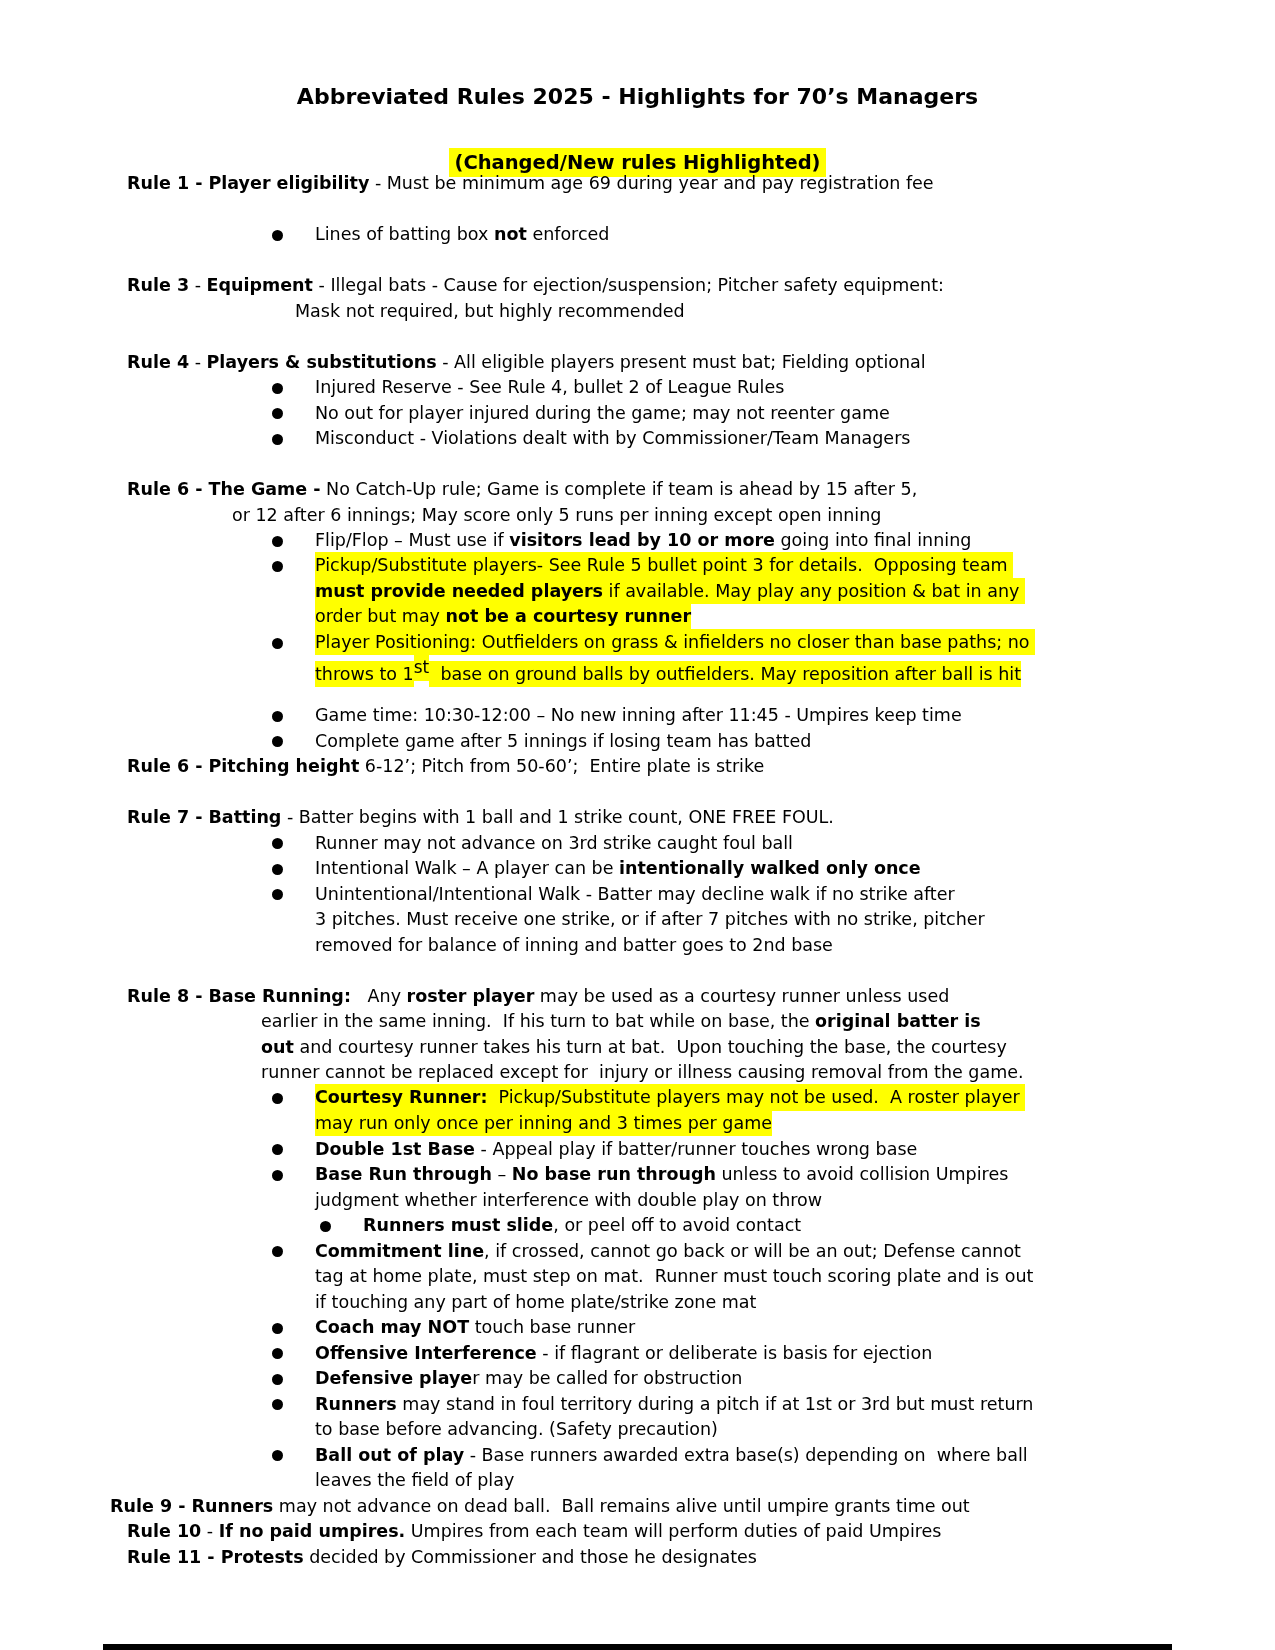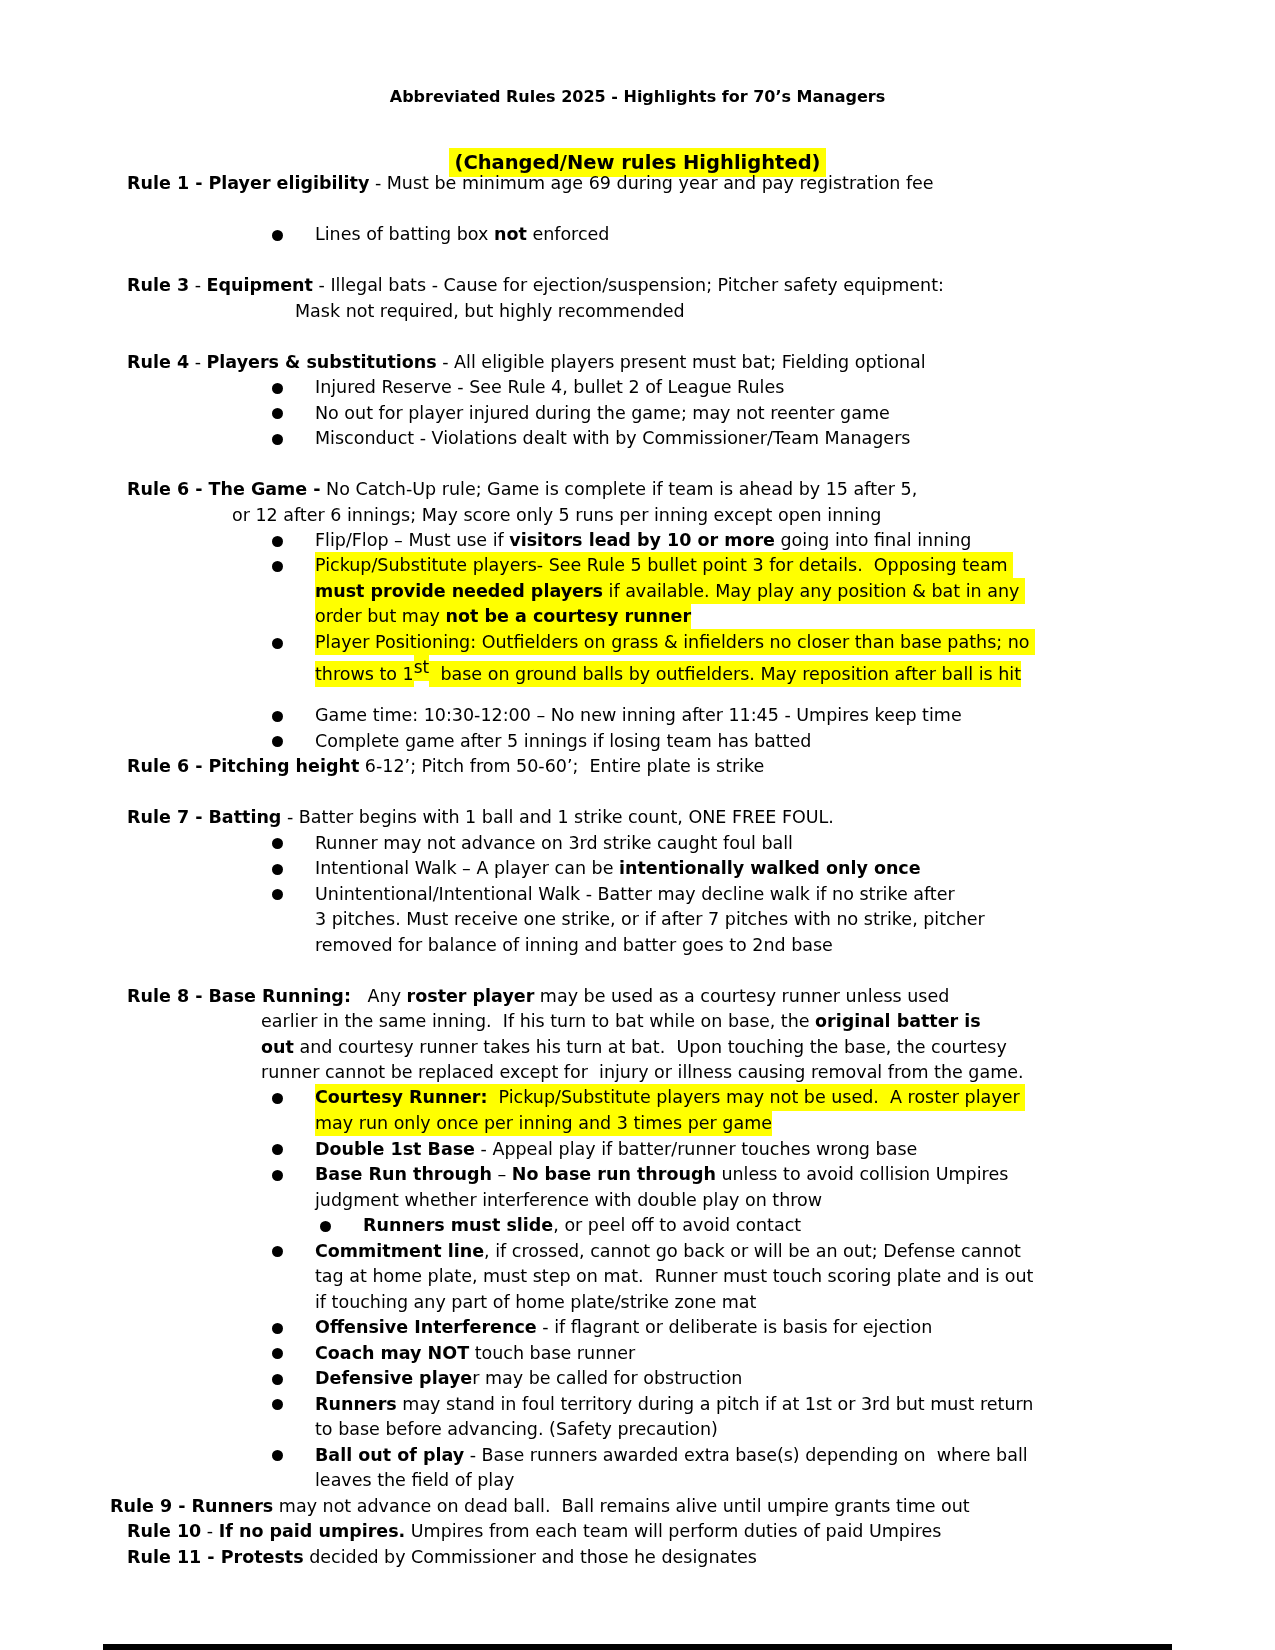--- a/index.html
+++ b/index.html
@@ -8,21 +8,21 @@
     width:1275px;height:1650px;
     background:#ffffff;
     margin:0 auto;
     overflow:hidden;
     font-family:"DejaVu Sans","Liberation Sans",sans-serif;
     color:#000;
   }
   .title{
     position:absolute;top:84px;left:0;right:0;
     text-align:center;
-    font-size:16px;font-weight:bold;line-height:26px;
+    font-size:22px;font-weight:bold;line-height:26px;
     white-space:pre;
   }
   .subtitle{
     position:absolute;top:127px;left:0;right:0;
     text-align:center;
     font-size:19.5px;font-weight:bold;line-height:26px;
     white-space:pre;
     margin-top:23px;
   }
   .subtitle .hl-pill{padding:3px 5px;}
@@ -94,22 +94,22 @@
       <div class="line" style="padding-left: 261px;"><span>runner cannot be replaced except for  injury or illness causing removal from the game.</span></div>
       <div class="line" style="padding-left: 315px;"><span class="dot" style="left: 272px;"></span><span class="b hl">Courtesy Runner:</span><span class="hl">  Pickup/Substitute players may not be used.  A roster player </span></div>
       <div class="line" style="padding-left: 315px;"><span class="hl">may run only once per inning and 3 times per game</span></div>
       <div class="line" style="padding-left: 315px;"><span class="dot" style="left: 272px;"></span><span class="b">Double 1st Base</span><span> - Appeal play if batter/runner touches wrong base</span></div>
       <div class="line" style="padding-left: 315px;"><span class="dot" style="left: 272px;"></span><span class="b">Base Run through</span><span> – </span><span class="b">No base run through</span><span> unless to avoid collision Umpires</span></div>
       <div class="line" style="padding-left: 315px;"><span>judgment whether interference with double play on throw</span></div>
       <div class="line" style="padding-left: 315px; margin-left: 48px;"><span class="dot" style="left: 272px;"></span><span class="b">Runners must slide</span><span>, or peel off to avoid contact</span></div>
       <div class="line" style="padding-left: 315px;"><span class="dot" style="left: 272px;"></span><span class="b">Commitment line</span><span>, if crossed, cannot go back or will be an out; Defense cannot</span></div>
       <div class="line" style="padding-left: 315px;"><span>tag at home plate, must step on mat.  Runner must touch scoring plate and is out</span></div>
       <div class="line" style="padding-left: 315px;"><span>if touching any part of home plate/strike zone mat</span></div>
+      <div class="line" style="padding-left: 315px;"><span class="dot" style="left: 272px;"></span><span class="b">Coach may NOT</span><span> touch base runner</span></div>
       <div class="line" style="padding-left: 315px;"><span class="dot" style="left: 272px;"></span><span class="b">Offensive Interference</span><span> - if flagrant or deliberate is basis for ejection</span></div>
-      <div class="line" style="padding-left: 315px;"><span class="dot" style="left: 272px;"></span><span class="b">Coach may NOT</span><span> touch base runner</span></div>
       <div class="line" style="padding-left: 315px;"><span class="dot" style="left: 272px;"></span><span class="b">Defensive playe</span><span>r may be called for obstruction</span></div>
       <div class="line" style="padding-left: 315px;"><span class="dot" style="left: 272px;"></span><span class="b">Runners</span><span> may stand in foul territory during a pitch if at 1st or 3rd but must return</span></div>
       <div class="line" style="padding-left: 315px;"><span>to base before advancing. (Safety precaution)</span></div>
       <div class="line" style="padding-left: 315px;"><span class="dot" style="left: 272px;"></span><span class="b">Ball out of play</span><span> - Base runners awarded extra base(s) depending on  where ball</span></div>
       <div class="line" style="padding-left: 315px;"><span>leaves the field of play</span></div>
       <div class="line" style="padding-left: 110px;"><span class="b">Rule 9 - Runners</span><span> may not advance on dead ball.  Ball remains alive until umpire grants time out</span></div>
       <div class="line" style="padding-left: 127px;"><span class="b">Rule 10</span><span> - </span><span class="b">If no paid umpires.</span><span> Umpires from each team will perform duties of paid Umpires</span></div>
       <div class="line" style="padding-left: 127px;"><span class="b">Rule 11 - Protests</span><span> decided by Commissioner and those he designates</span></div>
     </div>
   <div class="bottom-bar"></div>

